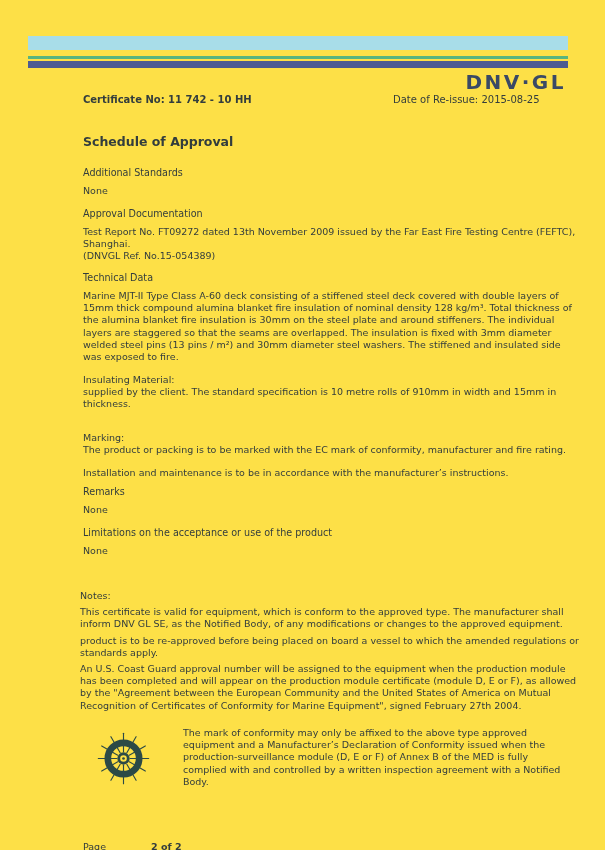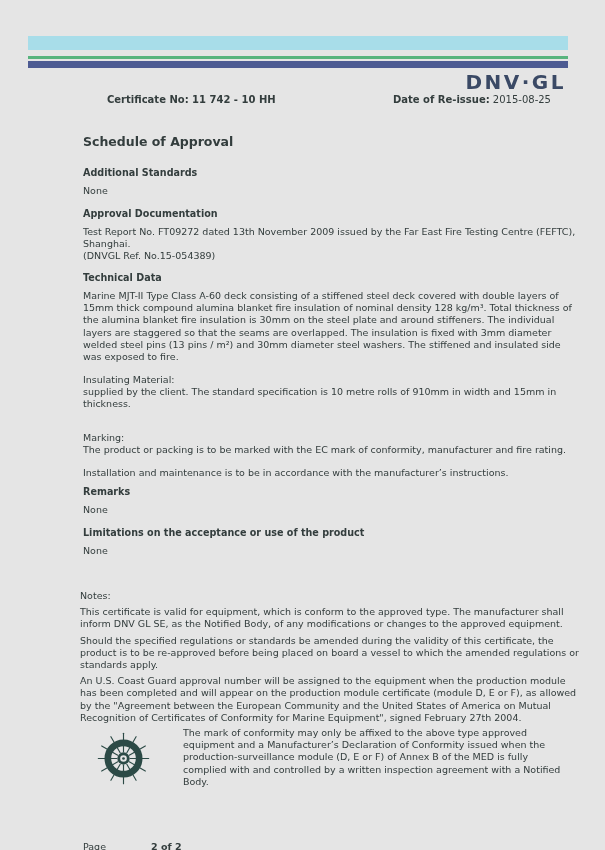--- a/index.html
+++ b/index.html
@@ -1,42 +1,42 @@
 <!DOCTYPE html>
 <html style="--bar_cyan: #a8dde9; --bar_green: #58b47e; --bar_blue: #4d5b92; --logo_blue: #3a4965; --text: #333d3d; --wheelmark: #2c4a46;"><head>
 <meta charset="utf-8">
 <style>
   html,body{margin:0;padding:0;background:#ffffff;}
   .page{
     position:relative;
     width:605px;height:850px;
-    background:#e5e5e5;
+    background:#fde047;
     overflow:hidden;
     font-family:"DejaVu Sans","Liberation Sans",sans-serif;
     color:var(--text,#333d3d);
     font-size:9.5px;
   }
   
   .bars{position:absolute;left:28px;top:36px;width:540px;}
   .bar-cyan{height:14px;background:var(--bar_cyan,#a8dde9);}
   .bar-green{height:3px;margin-top:6px;background:var(--bar_green,#58b47e);}
   .bar-blue{height:7px;margin-top:2px;background:var(--bar_blue,#4d5b92);}
   .logo{
     position:absolute;top:70px;left:28px;width:538px;
     text-align:right;font-size:20px;font-weight:bold;letter-spacing:2.5px;
     color:var(--logo_blue,#3a4965);
   }
   
   .cert-row{position:absolute;left:83px;top:94px;width:485px;height:14px;}
-  .cert-no{font-weight:bold;font-size:10px;margin-left:24px;}
+  .cert-no{font-weight:bold;font-size:10px;}
   .date-wrap{position:absolute;left:310px;top:0;font-size:10px;white-space:nowrap;}
-  .date-label{font-weight:bold;}
+  .date-label{font-weight:normal;}
   
   .h1{position:absolute;left:83px;font-size:12.5px;font-weight:bold;white-space:nowrap;}
-  .h2{position:absolute;left:83px;font-size:9.6px;font-weight:bold;white-space:nowrap;}
+  .h2{position:absolute;left:83px;font-size:9.6px;font-weight:normal;white-space:nowrap;}
   .blk{position:absolute;left:83px;}
   .ln{line-height:12.2px;white-space:nowrap;}
   .single{position:absolute;left:83px;white-space:nowrap;line-height:12.2px;}
   .para{margin-top:4px;}
   
   .conformity{position:absolute;left:83px;top:727px;display:flex;align-items:center;}
   .wheel-wrap{width:100px;flex:none;}
   .wheel-wrap svg{display:block;margin-left:12px;margin-top:2px;color:var(--wheelmark,#2c4a46);}
   
   .footer{position:absolute;left:83px;top:808px;font-size:9.5px;}
@@ -102,21 +102,20 @@
   <div class="h2" style="top:527px">Limitations on the acceptance or use of the product</div>
   <div class="single" style="top:545px">None</div>
 
   <div class="blk" style="top:590px;left:80px">
     <div class="ln">Notes:</div>
     <div class="para">
       <div class="ln">This certificate is valid for equipment, which is conform to the approved type. The manufacturer shall</div>
       <div class="ln">inform DNV GL SE, as the Notified Body, of any modifications or changes to the approved equipment.</div>
     </div>
     <div class="para">
-      <div class="ln">Should the specified regulations or standards be amended during the validity of this certificate, the</div>
       <div class="ln">product is to be re-approved before being placed on board a vessel to which the amended regulations or</div>
       <div class="ln">standards apply.</div>
     </div>
     <div class="para">
       <div class="ln">An U.S. Coast Guard approval number will be assigned to the equipment when the production module</div>
       <div class="ln">has been completed and will appear on the production module certificate (module D, E or F), as allowed</div>
       <div class="ln">by the "Agreement between the European Community and the United States of America on Mutual</div>
       <div class="ln">Recognition of Certificates of Conformity for Marine Equipment", signed February 27th 2004.</div>
     </div>
   </div>

